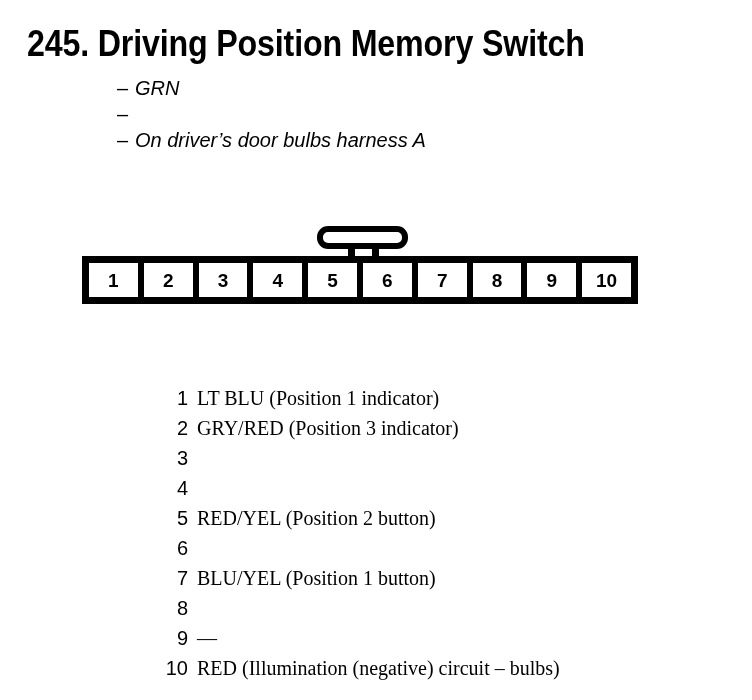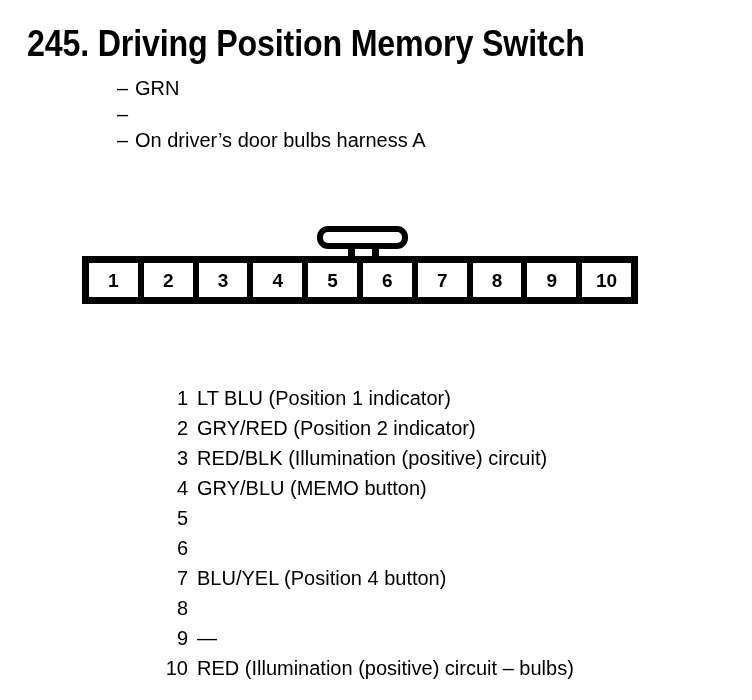--- a/index.html
+++ b/index.html
@@ -47,21 +47,21 @@
     line-height: 26px;
     white-space: nowrap;
     display: flex;
     align-items: baseline;
   }
   .bullet-dash {
     display: inline-block;
     width: 18px;
     flex: 0 0 18px;
   }
-  .bullet-text { display: inline-block; }
+  .bullet-text { display: inline-block; font-style: italic; }
 
   
   .connector-wrap {
     position: absolute;
     left: 82px;
     top: 226px;
     width: 556px;
     height: 78px;
   }
 
@@ -130,21 +130,21 @@
     line-height: 30px;
     white-space: nowrap;
   }
   .pin-num {
     width: 42px;
     flex: 0 0 42px;
     text-align: right;
     padding-right: 9px;
     box-sizing: border-box;
   }
-  .pin-desc { display: inline-block; }
+  .pin-desc { display: inline-block; font-family: Liberation Serif, serif; }
 </style>
 </head>
 <body>
 
 <div class="page-title">245. Driving Position Memory Switch</div>
 
 <ul class="bullet-list">
   <li class="bullet-item">
     <span class="bullet-dash">–</span>
     <span class="bullet-text">GRN</span>
@@ -179,44 +179,43 @@
 
 </div>
 
 <ul class="pin-list">
   <li class="pin-row">
     <span class="pin-num">1</span>
     <span class="pin-desc">LT BLU (Position 1 indicator)</span>
   </li>
   <li class="pin-row">
     <span class="pin-num">2</span>
-    <span class="pin-desc">GRY/RED (Position 2 indicator)</span>
+    <span class="pin-desc">GRY/RED (Position 3 indicator)</span>
   </li>
   <li class="pin-row">
     <span class="pin-num">3</span>
-    <span class="pin-desc">RED/BLK (Illumination (positive) circuit)</span>
   </li>
   <li class="pin-row">
     <span class="pin-num">4</span>
-    <span class="pin-desc">GRY/BLU (MEMO button)</span>
   </li>
   <li class="pin-row">
     <span class="pin-num">5</span>
+    <span class="pin-desc">RED/YEL (Position 2 button)</span>
   </li>
   <li class="pin-row">
     <span class="pin-num">6</span>
   </li>
   <li class="pin-row">
     <span class="pin-num">7</span>
-    <span class="pin-desc">BLU/YEL (Position 4 button)</span>
+    <span class="pin-desc">BLU/YEL (Position 1 button)</span>
   </li>
   <li class="pin-row">
     <span class="pin-num">8</span>
   </li>
   <li class="pin-row">
     <span class="pin-num">9</span>
     <span class="pin-desc">—</span>
   </li>
   <li class="pin-row">
     <span class="pin-num">10</span>
-    <span class="pin-desc">RED (Illumination (positive) circuit – bulbs)</span>
+    <span class="pin-desc">RED (Illumination (negative) circuit – bulbs)</span>
   </li>
 </ul>
 
 </body></html>

